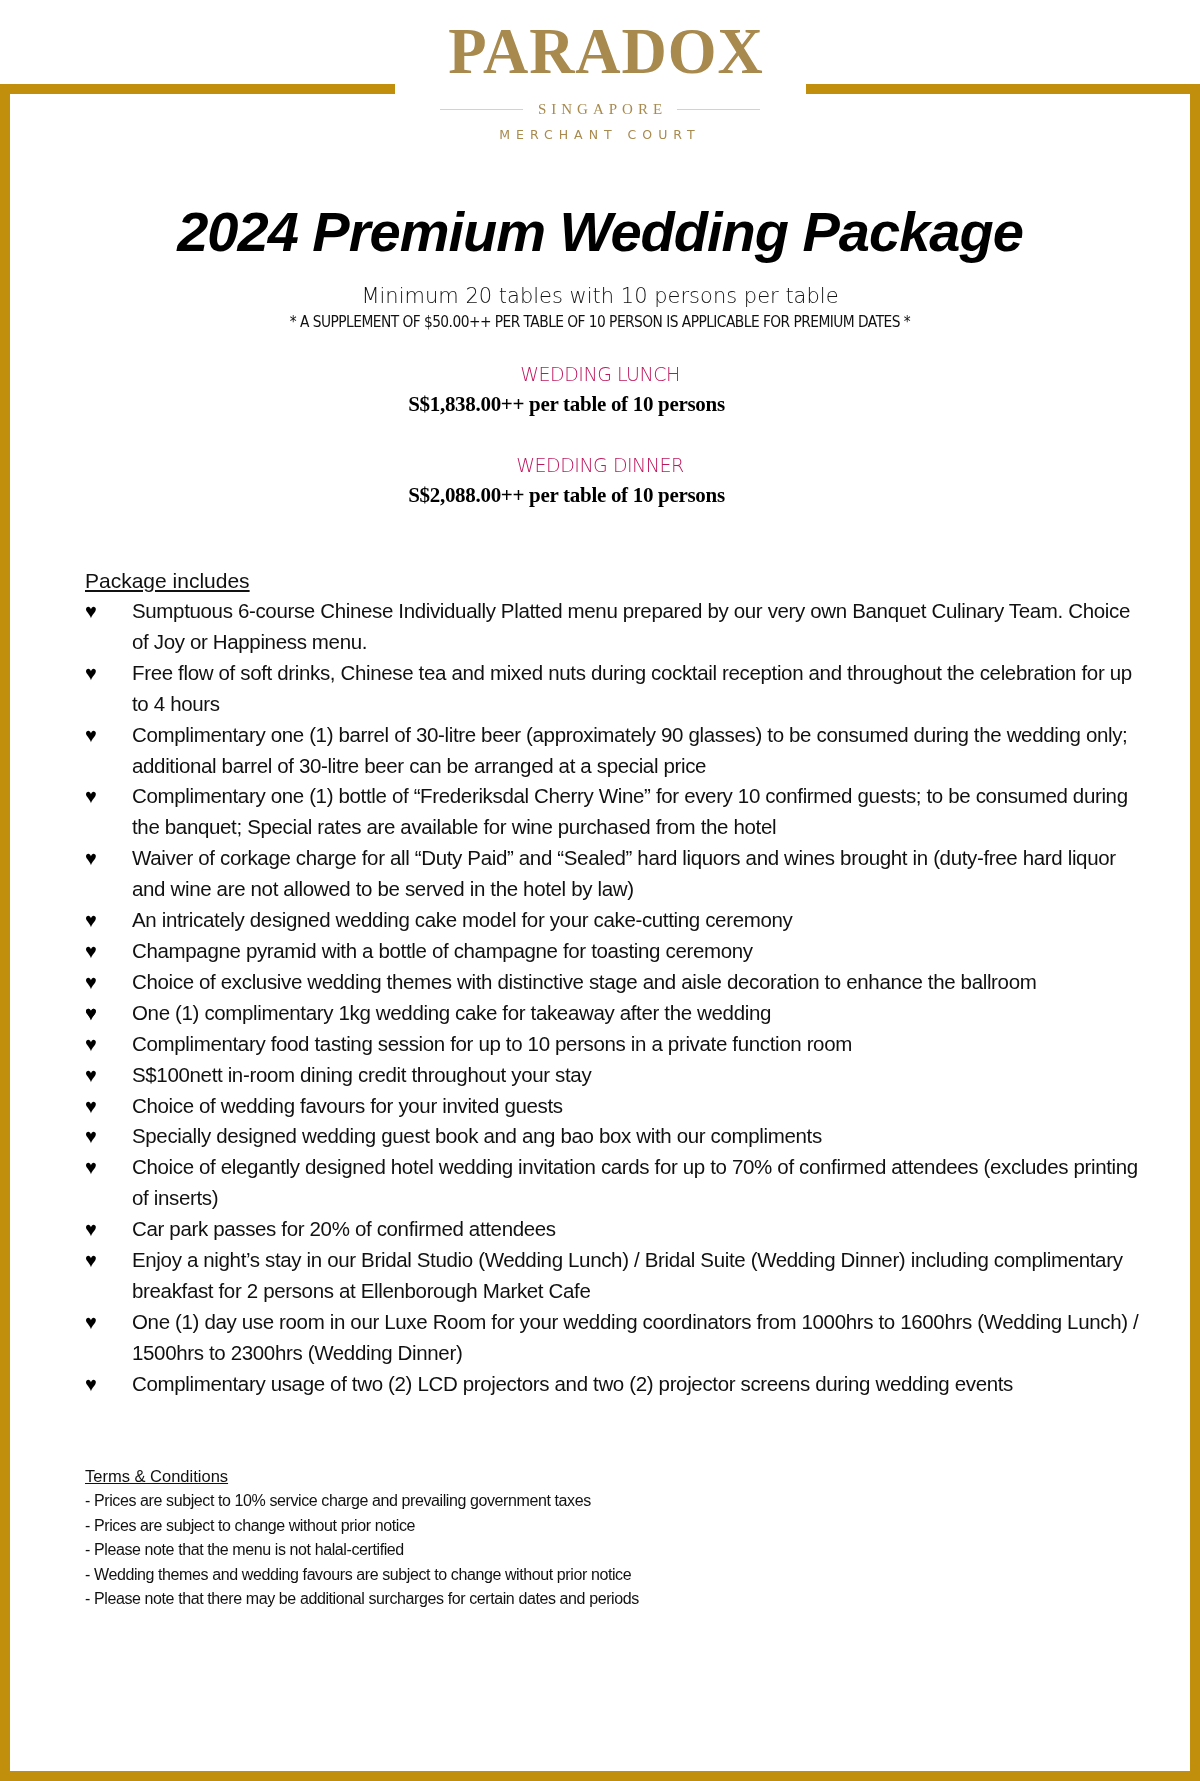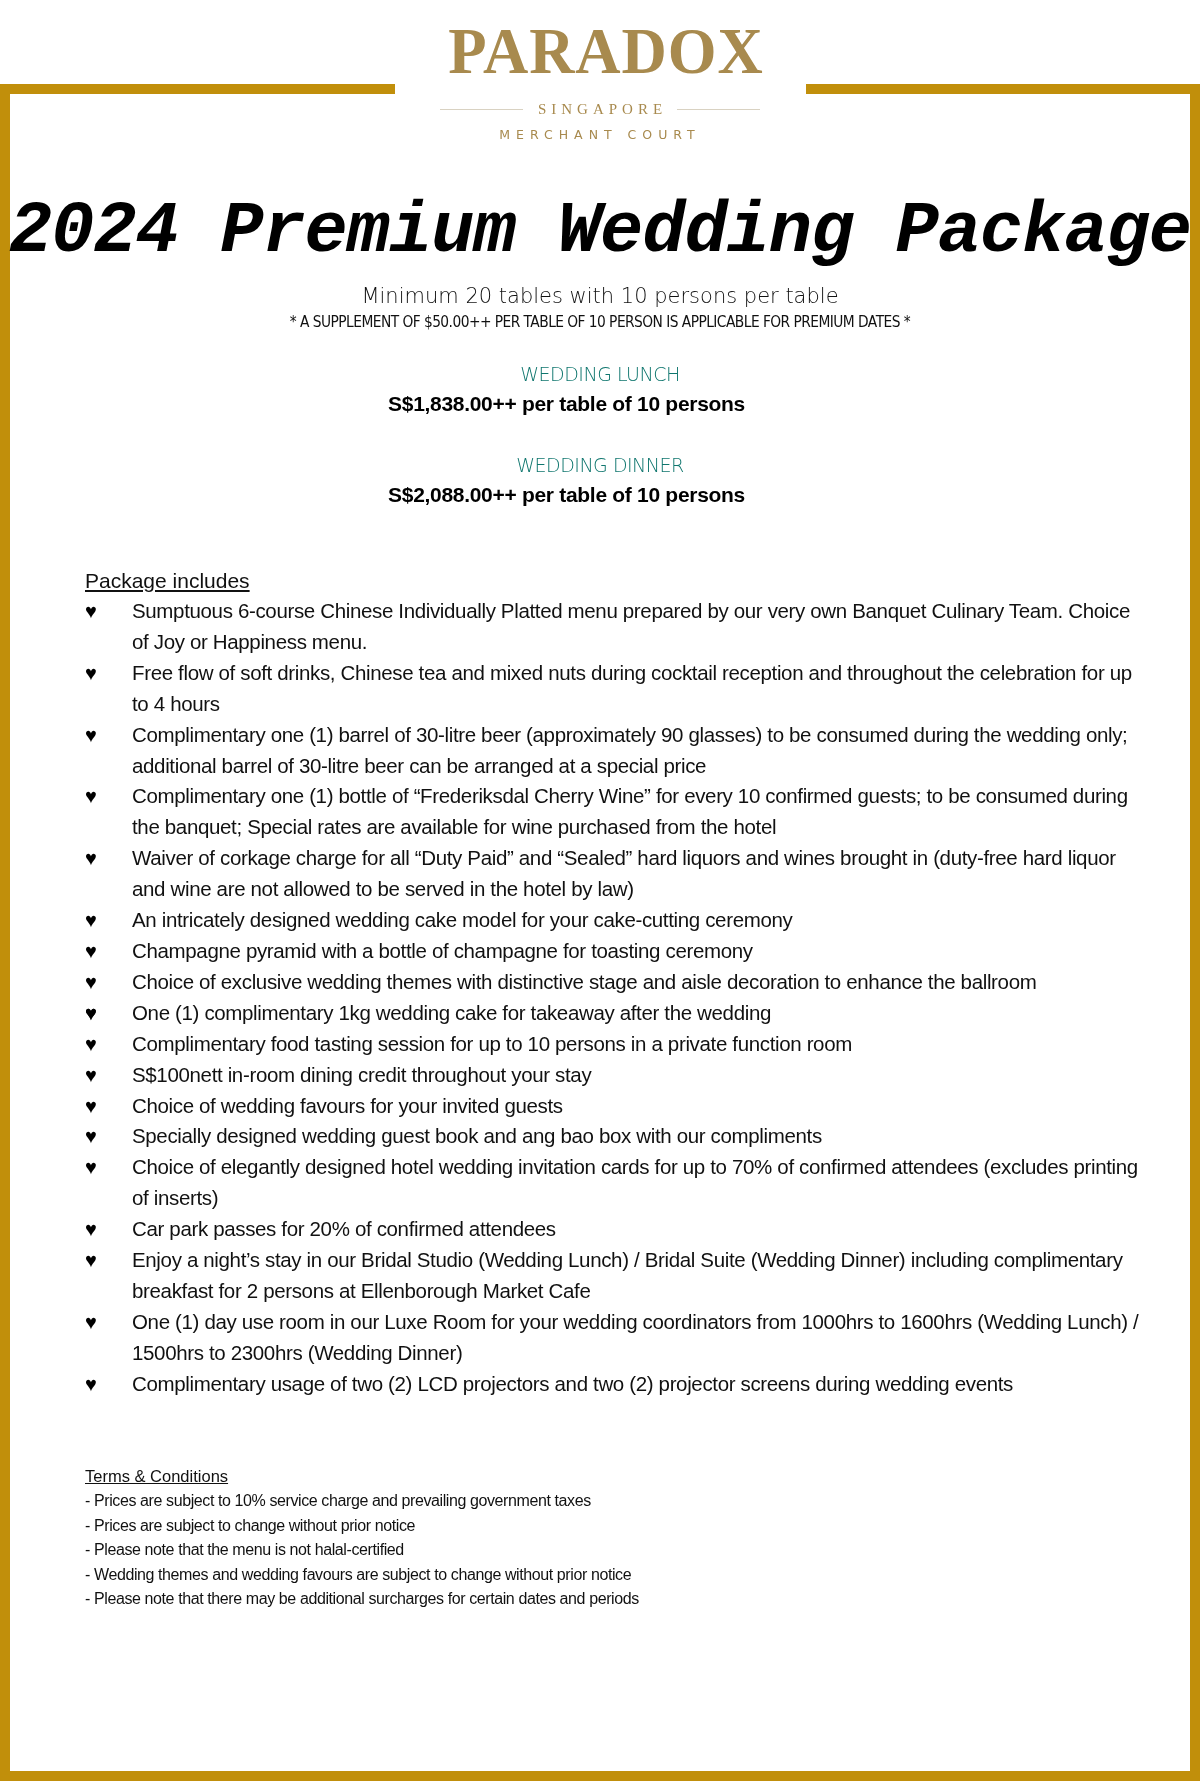--- a/index.html
+++ b/index.html
@@ -15,26 +15,26 @@
 
   
   .logo { position: absolute; left: 440px; top: 18px; width: 320px; text-align: center; color: #A88A4E; }
   .logo-word { font-family: "Liberation Serif", "DejaVu Serif", serif; font-size: 66px; line-height: 66px; letter-spacing: 1px; font-weight: bold; transform: scaleX(0.95); display: inline-block; }
   .logo-sub { position: relative; margin-top: 16px; height: 18px; display: flex; align-items: center; justify-content: center; }
   .logo-line { flex: 1; height: 1px; background: #d9d2c2; }
   .logo-sub-text { font-size: 15px; letter-spacing: 5px; padding: 0 10px 0 15px; font-family: Liberation Serif, serif; }
   .logo-sub2 { margin-top: 9px; font-size: 12.5px; letter-spacing: 6px; font-family: "DejaVu Sans", sans-serif; }
 
   
-  .title { position: absolute; left: 0; width: 1200px; top: 192px; text-align: center; font-family: Liberation Mono, monospace; font-style: italic; font-weight: bold; font-size: 72px; line-height: 80px; letter-spacing: -1px; color: #000; }
+  .title { position: absolute; left: 0; width: 1200px; top: 192px; text-align: center; font-family: Liberation Sans, sans-serif; font-style: italic; font-weight: bold; font-size: 56px; line-height: 80px; letter-spacing: -1px; color: #000; }
   .subtitle { position: absolute; left: 0; width: 1200px; top: 282px; text-align: center; font-family: "DejaVu Sans", sans-serif; font-weight: 300; font-size: 21px; line-height: 28px; color: #111; }
   .supplement { position: absolute; left: 0; width: 1200px; top: 312px; text-align: center; font-family: "DejaVu Sans", sans-serif; font-size: 15px; line-height: 20px; letter-spacing: -0.6px; transform: scaleX(0.92); color: #111; }
 
-  .meal-label { position: absolute; left: 0; width: 1200px; text-align: center; font-family: "DejaVu Sans", sans-serif; font-size: 19px; line-height: 24px; color: #0f766e; letter-spacing: -0.5px; font-weight: 300; }
-  .meal-price { position: absolute; left: 0; width: 1133px; text-align: center; font-family: Liberation Sans, sans-serif; font-weight: bold; font-size: 21px; line-height: 26px; color: #000; letter-spacing: -0.3px; }
+  .meal-label { position: absolute; left: 0; width: 1200px; text-align: center; font-family: "DejaVu Sans", sans-serif; font-size: 19px; line-height: 24px; color: #be185d; letter-spacing: -0.5px; font-weight: 300; }
+  .meal-price { position: absolute; left: 0; width: 1133px; text-align: center; font-family: Liberation Serif, serif; font-weight: bold; font-size: 21px; line-height: 26px; color: #000; letter-spacing: -0.3px; }
   .lunch-label { top: 362px; }
   .lunch-price { top: 391px; }
   .dinner-label { top: 453px; }
   .dinner-price { top: 482px; }
 
   
   .section-head { position: absolute; left: 85px; font-family: "Liberation Sans", sans-serif; text-decoration: underline; color: #111; }
   .pkg-head { top: 568px; font-size: 21px; line-height: 26px; }
 
   .pkg-list { position: absolute; left: 85px; top: 596px; width: 1060px; margin: 0; padding: 0; list-style: none; }

